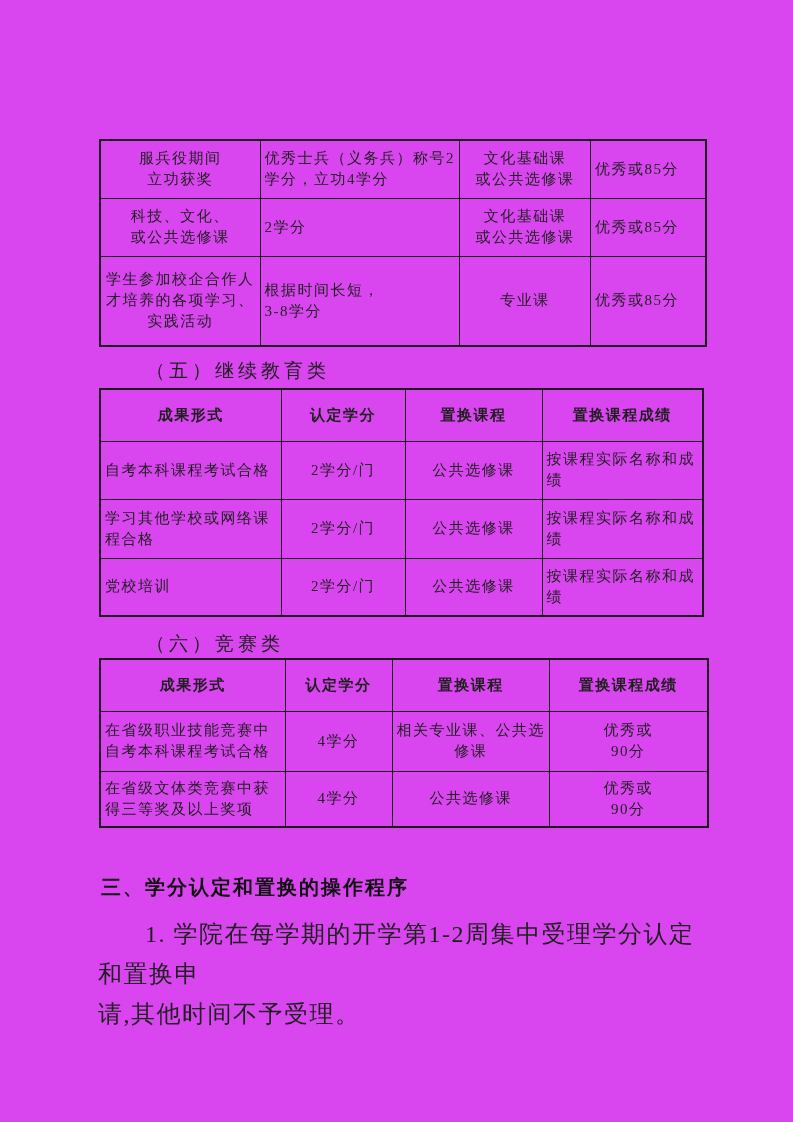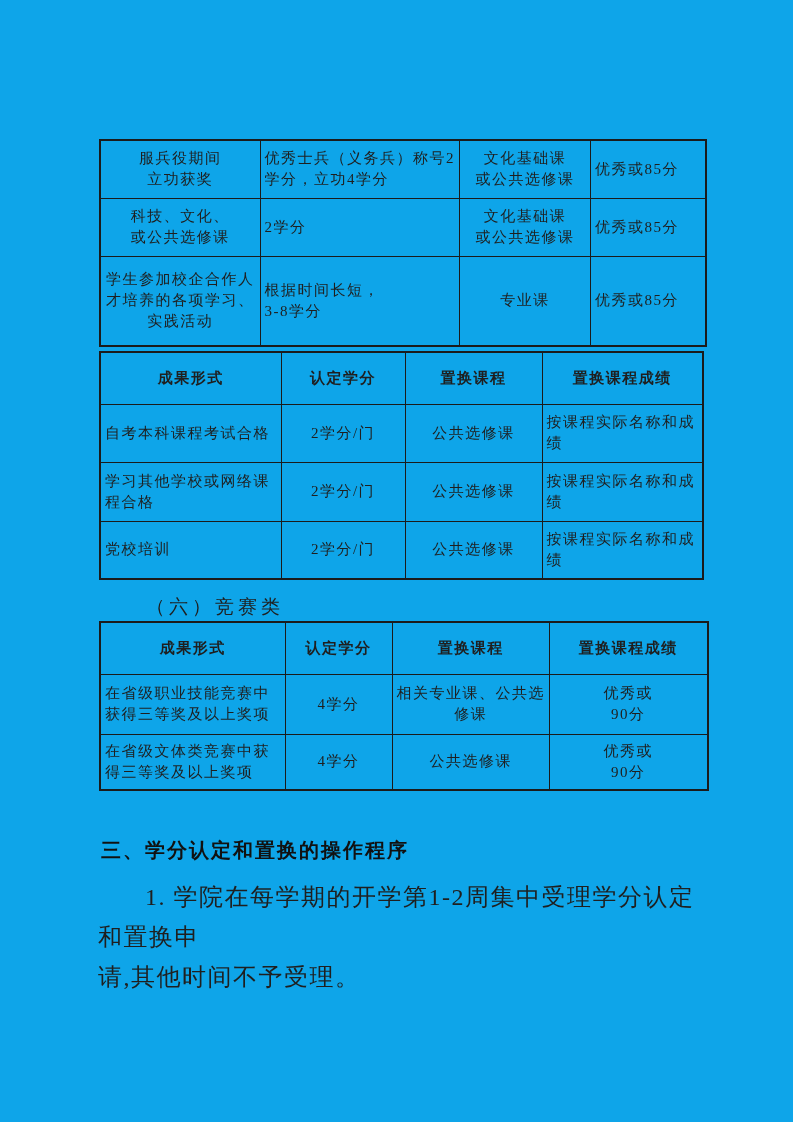--- a/index.html
+++ b/index.html
@@ -1,21 +1,21 @@
 <!DOCTYPE html>
 <html><head>
 <meta charset="utf-8">
 <style>
   * { margin: 0; padding: 0; box-sizing: border-box; }
   html, body { background: #ffffff; }
   .page {
     position: relative;
     width: 793px;
     height: 1122px;
-    background: #0ea5e9;
+    background: #d946ef;
     color: #1f1f1f;
     font-family: "Liberation Serif", "DejaVu Serif", serif;
     overflow: hidden;
   }
   table.doc-table {
     border-collapse: collapse;
     table-layout: fixed;
     border: 2px solid #1b1b1b;
     margin-left: 99px;
   }
@@ -105,20 +105,21 @@
 才培养的各项学习、
 实践活动</td>
         <td class="l">根据时间长短，
 3-8学分</td>
         <td class="c">专业课</td>
         <td class="l">优秀或85分</td>
       </tr>
     </tbody>
   </table>
 
+  <div class="sub-heading s5">（五）继续教育类</div>
 
   <table class="doc-table t2">
     <colgroup>
         <col>
         <col>
         <col>
         <col>
       </colgroup>
     <tbody>
       <tr style="height:52px;">
@@ -163,21 +164,21 @@
       </colgroup>
     <tbody>
       <tr style="height:52px;">
         <th>成果形式</th>
         <th>认定学分</th>
         <th>置换课程</th>
         <th>置换课程成绩</th>
       </tr>
       <tr style="height:60px;">
         <td class="l">在省级职业技能竞赛中
-获得三等奖及以上奖项</td>
+自考本科课程考试合格</td>
         <td class="c">4学分</td>
         <td class="c">相关专业课、公共选
 修课</td>
         <td class="c">优秀或
 90分</td>
       </tr>
       <tr style="height:56px;">
         <td class="l">在省级文体类竞赛中获
 得三等奖及以上奖项</td>
         <td class="c">4学分</td>

